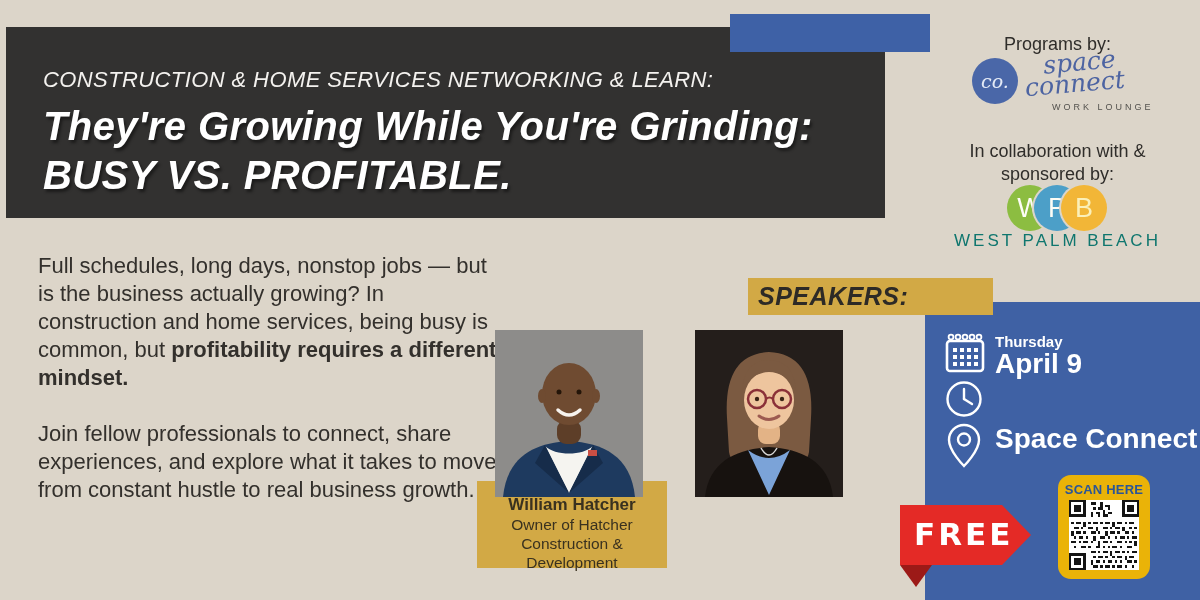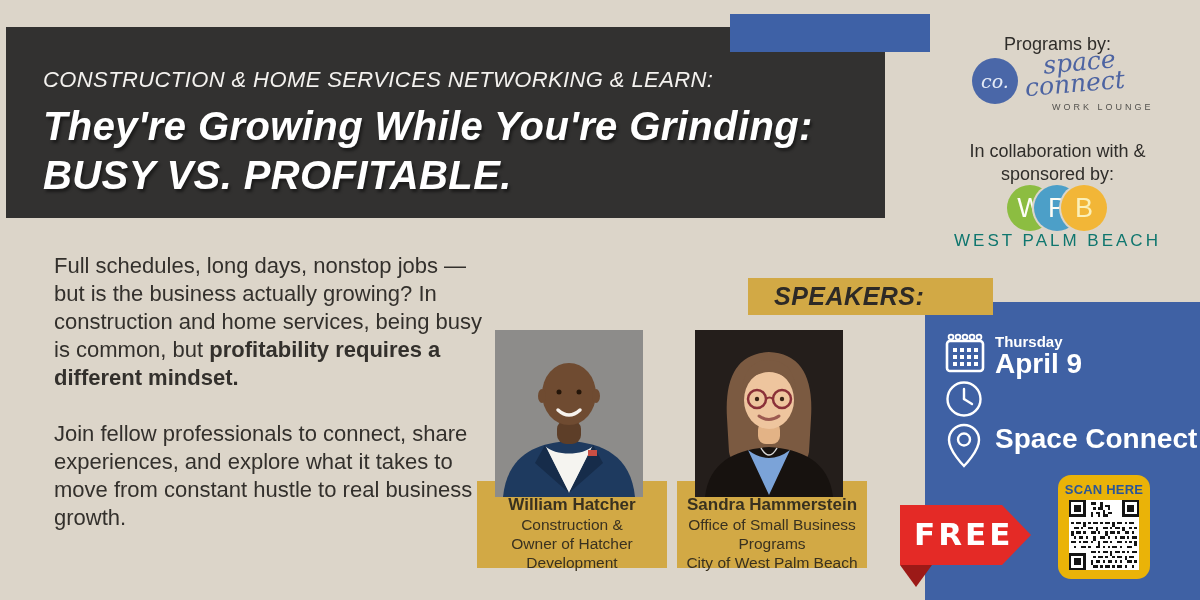--- a/index.html
+++ b/index.html
@@ -38,27 +38,27 @@
     display:flex; align-items:center; justify-content:center; font-size:27px; font-weight:400;
     color:#fdfdf6; box-shadow:0 0 0 2px #dcd5c9; }
   .wpb-w { left:0;  background:#8cbd41; z-index:1; }
   .wpb-p { left:27px; background:#4c9fc8; z-index:2; }
   .wpb-b { left:54px; background:#f2b637; z-index:3; color:#fbf0b9; }
   .wpb-name { position:absolute; left:940px; top:231px; width:235px; text-align:center;
     font-size:17px; letter-spacing:3px; color:#0f766e; white-space:nowrap; z-index:2; }
 
   
   .intro { position:absolute; left:38px; top:252px; width:462px; font-size:22px; line-height:28px; color:#33302c; z-index:1; }
-  .intro p { margin:0 0 28px 16px; }
+  .intro p { margin:0 0 28px 0; }
   .intro b { font-weight:bold; }
 
   
   .speakers-banner { position:absolute; left:748px; top:278px; width:245px; height:37px; background:#d2a945;
     color:#2d2a26; font-weight:bold; font-style:italic; font-size:25px; letter-spacing:.5px;
-    display:flex; align-items:center; padding-left:26px; box-sizing:border-box; z-index:5; }
+    display:flex; align-items:center; padding-left:10px; box-sizing:border-box; z-index:5; }
 
   .photo { position:absolute; top:330px; width:148px; height:167px; z-index:3; }
   .photo svg { display:block; }
   .photo-william { left:495px; }
   .photo-sandra  { left:695px; }
 
   .caption { position:absolute; top:481px; width:190px; height:87px; background:#d2a945;
     text-align:center; color:#39311f; padding-top:14px; box-sizing:border-box; z-index:2; }
   .caption-william { left:477px; }
   .caption-sandra  { left:677px; }
@@ -163,31 +163,25 @@
       <path d="M71 69 Q74.5 66 78 69" stroke="#8a3038" stroke-width="2" fill="none"></path>
       <circle cx="62" cy="69" r="2.2" fill="#3a2417"></circle>
       <circle cx="87" cy="69" r="2.2" fill="#3a2417"></circle>
       <path d="M64 86 Q74 93 84 86" stroke="#9c5a50" stroke-width="3" fill="none" stroke-linecap="round"></path>
       <path d="M66 118 Q74 132 82 118" stroke="#d9d9d9" stroke-width="1.5" fill="none"></path>
     </svg>
   </div>
 
   <div class="caption caption-william">
     <div class="name">William Hatcher</div>
+    <div class="role">Owner of Hatcher</div>
     <div class="role">Construction &amp;</div>
-    <div class="role">Owner of Hatcher</div>
     <div class="role">Development</div>
   </div>
 
-  <div class="caption caption-sandra">
-    <div class="name">Sandra Hammerstein</div>
-    <div class="role">Office of Small Business</div>
-    <div class="role">Programs</div>
-    <div class="role">City of West Palm Beach</div>
-  </div>
 
   <div class="blue-panel">
 
     <span class="panel-icon icon-cal">
       <svg width="40" height="42" viewBox="0 0 40 42">
         <circle cx="6" cy="5" r="2.4" stroke="#fff" stroke-width="1.8" fill="none"></circle>
         <circle cx="13" cy="5" r="2.4" stroke="#fff" stroke-width="1.8" fill="none"></circle>
         <circle cx="20" cy="5" r="2.4" stroke="#fff" stroke-width="1.8" fill="none"></circle>
         <circle cx="27" cy="5" r="2.4" stroke="#fff" stroke-width="1.8" fill="none"></circle>
         <circle cx="34" cy="5" r="2.4" stroke="#fff" stroke-width="1.8" fill="none"></circle>

